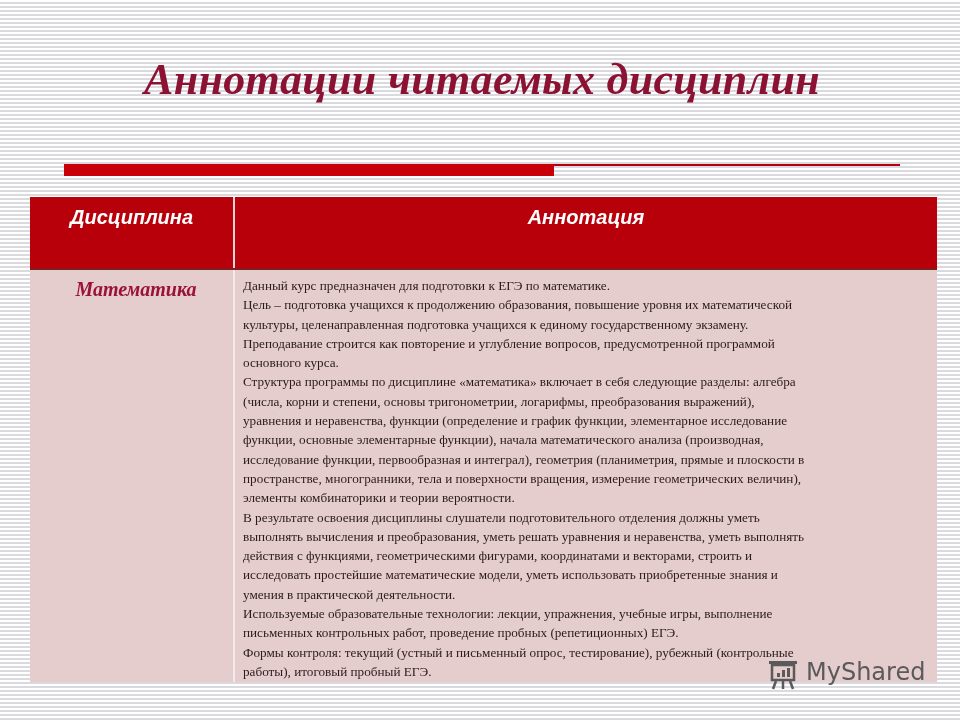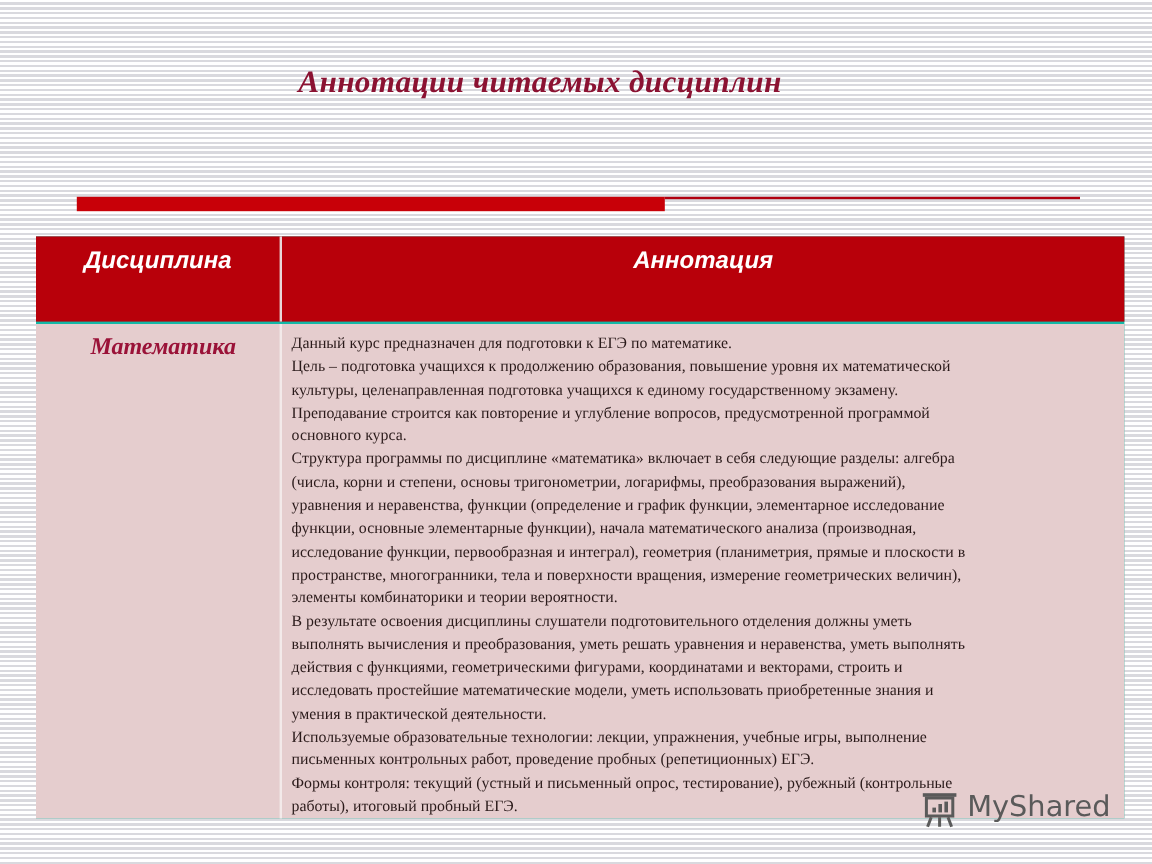--- a/index.html
+++ b/index.html
@@ -7,34 +7,35 @@
     width: 960px; height: 720px; overflow: hidden; position: relative;
     background-color: #ffffff;
     background-image: repeating-linear-gradient(to bottom, #ffffff 0px, #ffffff 2px, #d9d9de 2px, #d9d9de 4px);
     font-family: "Liberation Serif", serif;
   }
   .title {
     position: absolute; left: 0; width: 900px; top: 54px;
     text-align: center;
     font-family: "Liberation Serif", serif;
     font-style: italic; font-weight: bold;
-    font-size: 26px; color: #8b1232;
+    font-size: 44px; color: #8b1232;
     letter-spacing: 0.3px;
+    padding-left: 32px;
   }
   .rule-thick {
     position: absolute; left: 64px; top: 164px; width: 490px; height: 12px;
     background: #c80008;
   }
   .rule-thin {
     position: absolute; left: 554px; top: 164px; width: 346px; height: 2px;
     background: #b10010;
   }
   .table {
     position: absolute; left: 30px; top: 197px; width: 907px; height: 485px;
-    background: #14b8a6;
+    background: #7f1d1d;
   }
   .thead {
     position: absolute; left: 0; top: 0; width: 907px; height: 71px;
     background: #b8000a;
   }
   .th {
     position: absolute; top: 0; height: 71px; box-sizing: border-box;
     font-family: "Liberation Sans", sans-serif;
     font-style: italic; font-weight: bold; font-size: 20px; color: #ffffff;
     padding-top: 9px; text-align: center;

